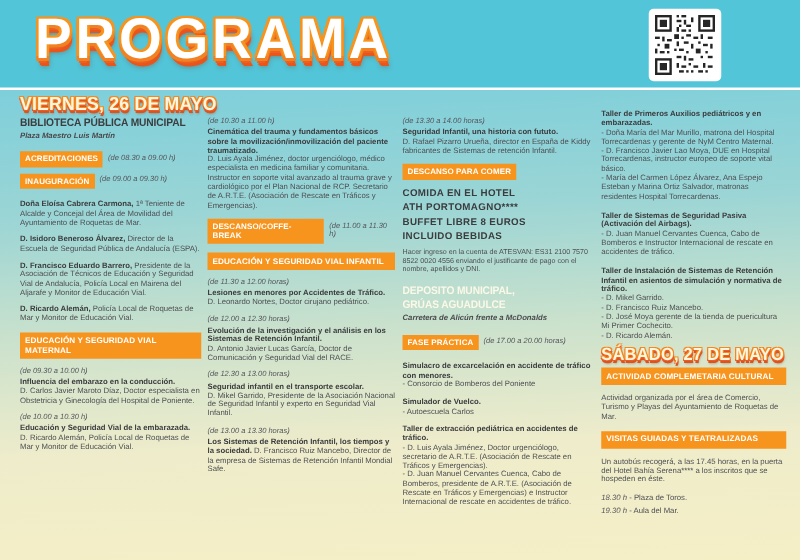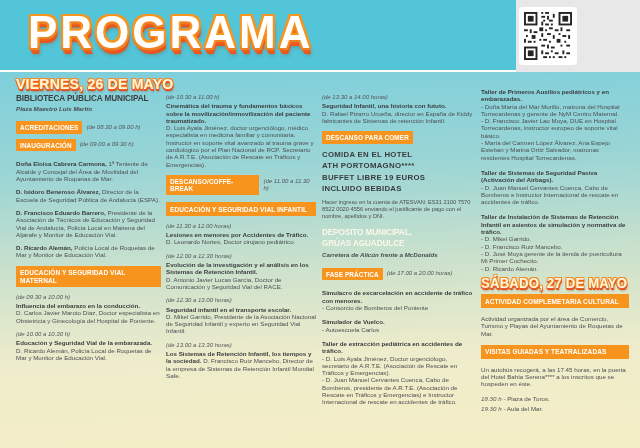--- a/index.html
+++ b/index.html
@@ -1,19 +1,19 @@
 <!DOCTYPE html>
 <html><head>
 <meta charset="utf-8">
 <style>
   html,body{margin:0;padding:0;background:#e8e8e8;}
   .page{position:relative;width:640px;height:448px;overflow:hidden;
         font-family:"Liberation Sans",sans-serif;color:#4d4e52;}
   
-  .header{position:absolute;top:0;left:0;width:516px;height:70px;
+  .header{position:absolute;top:0;left:0;width:640px;height:70px;
           background:#52c5d8;border-bottom:2px solid #ffffff;}
   .big-title{position:absolute;left:28px;top:6px;font-size:44px;font-weight:800;
       letter-spacing:3px;color:#ffffff;transform:scaleY(1.04);transform-origin:left top;
       text-shadow:
         -2px -2px 0 #f7941e, 2px -2px 0 #f7941e, -2px 2px 0 #f08223, 2px 2px 0 #f08223,
         0 -2px 0 #f7941e, 0 2px 0 #f08223, -2px 0 0 #f7941e, 2px 0 0 #f7941e,
         0 4px 0 #ee6021, 1px 5px 0 #e8551d, 2px 6px 0 #e8551d, 2px 7px 4px rgba(140,50,0,.35);}
   .qr-box{position:absolute;left:519px;top:7px;width:58px;height:58px;background:#ffffff;
           border-radius:4px;display:flex;align-items:center;justify-content:center;}
   .qr-box svg{width:48px;height:48px;}
@@ -226,21 +226,21 @@
         <p class="stitle">Seguridad Infantil, una historia con fututo.</p>
         <p class="sdesc">D. Rafael Pizarro Urueña, director en España de Kiddy fabricantes de Sistemas de retención Infantil.</p>
       </div>
 
       <div class="badge-row">
         <span class="chip">DESCANSO PARA COMER</span>
       </div>
 
       <p class="lunch">COMIDA EN EL HOTEL
 ATH PORTOMAGNO****
-BUFFET LIBRE 19 EUROS
+BUFFET LIBRE 8 EUROS
 INCLUIDO BEBIDAS</p>
       <p class="note">Hacer ingreso en la cuenta de ATESVAN: ES31 2100 7570 8522 0020 4556 enviando el justificante de pago con el nombre, apellidos y DNI.</p>
 
       <div class="venue light">DEPOSITO MUNICIPAL,
 GRÚAS AGUADULCE</div>
       <div class="addr">Carretera de Alicún frente a McDonalds</div>
 
       <div class="badge-row">
         <span class="chip">FASE PRÁCTICA</span>
         <span class="btime">(de 17.00 a 20.00 horas)</span>

